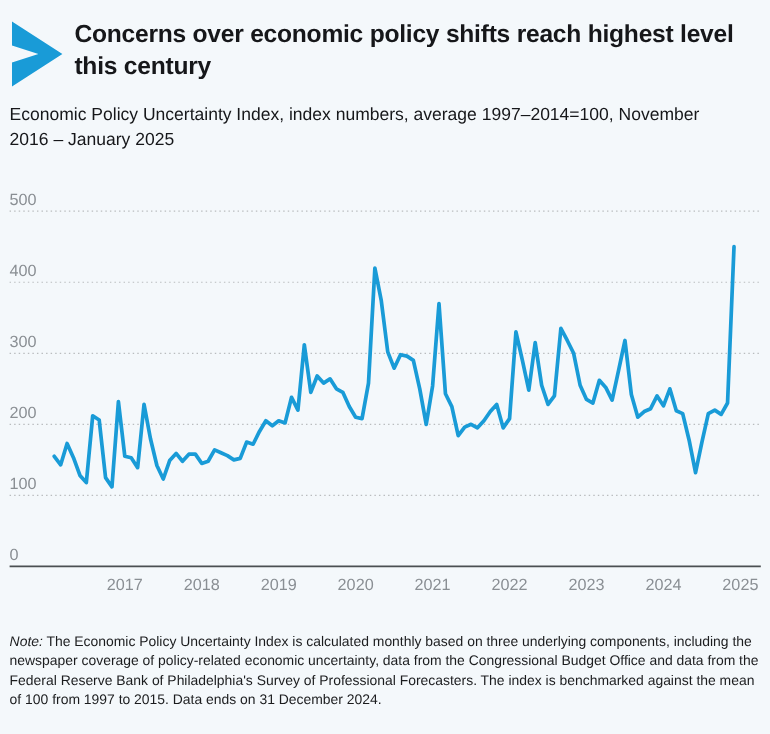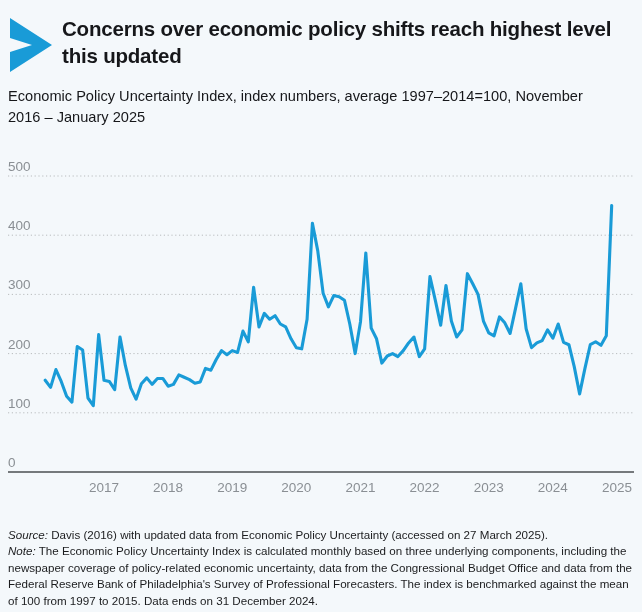--- a/index.html
+++ b/index.html
@@ -40,21 +40,21 @@
 </style>
 </head>
 <body>
 
 <div class="page">
 
   <div class="header">
     <svg class="chev" viewBox="0 0 46 58">
       <path d="M2 2 L2 22 L24 29 L2 36 L2 56 L44 29 Z" fill="#199bd7"></path>
     </svg>
-    <div class="title">Concerns over economic policy shifts reach highest level this updated</div>
+    <div class="title">Concerns over economic policy shifts reach highest level this century</div>
   </div>
 
   <div class="subtitle">Economic Policy Uncertainty Index, index numbers, average 1997–2014=100, November 2016 – January 2025</div>
 
   <div class="chart">
     <svg id="plot" width="642" height="365" viewBox="0 0 642 365">
       <g id="gridlines">
           <line x1="8" x2="634" y1="262.8" y2="262.8" stroke="#b9bcbe" stroke-width="1" stroke-dasharray="1.2 2.6"></line>
           <line x1="8" x2="634" y1="203.6" y2="203.6" stroke="#b9bcbe" stroke-width="1" stroke-dasharray="1.2 2.6"></line>
           <line x1="8" x2="634" y1="144.4" y2="144.4" stroke="#b9bcbe" stroke-width="1" stroke-dasharray="1.2 2.6"></line>
@@ -79,17 +79,16 @@
           <text class="xlab" x="488.75" y="342">2023</text>
           <text class="xlab" x="552.875" y="342">2024</text>
           <text class="xlab" x="617" y="342">2025</text>
         </g>
       <line id="baseline" x1="8" y1="322" x2="634" y2="322" stroke="#4b4f52" stroke-width="1.6"></line>
       <path id="dataline" fill="none" stroke="#199bd7" stroke-width="3.1" stroke-linejoin="round" stroke-linecap="round" d="M45.20 230.24 L50.58 237.34 L55.91 219.58 L61.23 231.42 L66.62 246.22 L71.94 252.14 L77.26 196.50 L82.65 200.05 L87.97 248.00 L93.29 255.70 L98.68 184.66 L104.00 230.24 L109.32 231.42 L114.71 239.71 L120.03 187.02 L125.35 215.44 L130.74 237.94 L136.06 249.18 L141.38 233.79 L146.77 227.87 L152.09 234.38 L157.42 228.46 L162.80 228.46 L168.13 236.16 L173.45 234.38 L178.83 224.91 L184.16 227.28 L189.48 229.65 L194.87 233.20 L200.19 232.02 L205.51 218.40 L210.90 220.18 L216.22 209.52 L221.54 200.64 L226.93 204.78 L232.25 200.64 L237.57 202.42 L242.96 181.10 L248.28 191.76 L253.60 137.30 L258.99 176.96 L264.31 163.34 L269.63 169.26 L275.02 165.71 L280.34 174.00 L285.67 176.96 L291.05 188.80 L296.38 197.68 L301.70 198.86 L307.08 169.26 L312.41 73.36 L317.73 100.59 L323.12 143.22 L328.44 156.83 L333.76 145.58 L339.15 146.77 L344.47 150.32 L349.79 174.00 L355.18 203.60 L360.50 171.63 L365.82 102.96 L371.21 178.14 L376.53 188.80 L381.85 213.07 L387.24 205.97 L392.56 203.60 L397.88 206.56 L403.27 200.64 L408.59 192.94 L413.92 187.02 L419.30 206.56 L424.63 198.86 L429.95 126.64 L435.33 150.32 L440.66 175.18 L445.98 135.52 L451.37 171.04 L456.69 187.02 L462.01 179.92 L467.40 123.68 L472.72 133.74 L478.04 144.40 L483.43 171.04 L488.75 182.88 L494.07 185.84 L499.46 166.90 L504.78 172.82 L510.10 183.47 L515.49 158.61 L520.81 133.74 L526.13 178.74 L531.52 197.68 L536.84 192.94 L542.17 190.58 L547.55 179.92 L552.88 188.21 L558.20 174.00 L563.58 192.35 L568.91 194.72 L574.23 216.62 L579.62 243.86 L584.94 218.40 L590.26 194.72 L595.65 191.76 L600.97 195.31 L606.29 185.84 L611.68 55.60 L617.00 NaN"></path>
     </svg>
   </div>
 
   <div class="notes">
-    <p><i>Source:</i><span> Davis (2016) with updated data from Economic Policy Uncertainty (accessed on 27 March 2025).</span></p>
     <p><i>Note:</i><span> The Economic Policy Uncertainty Index is calculated monthly based on three underlying components, including the newspaper coverage of policy-related economic uncertainty, data from the Congressional Budget Office and data from the Federal Reserve Bank of Philadelphia's Survey of Professional Forecasters. The index is benchmarked against the mean of 100 from 1997 to 2015. Data ends on 31 December 2024.</span></p>
   </div>
 
 </div>
 
 </body></html>

